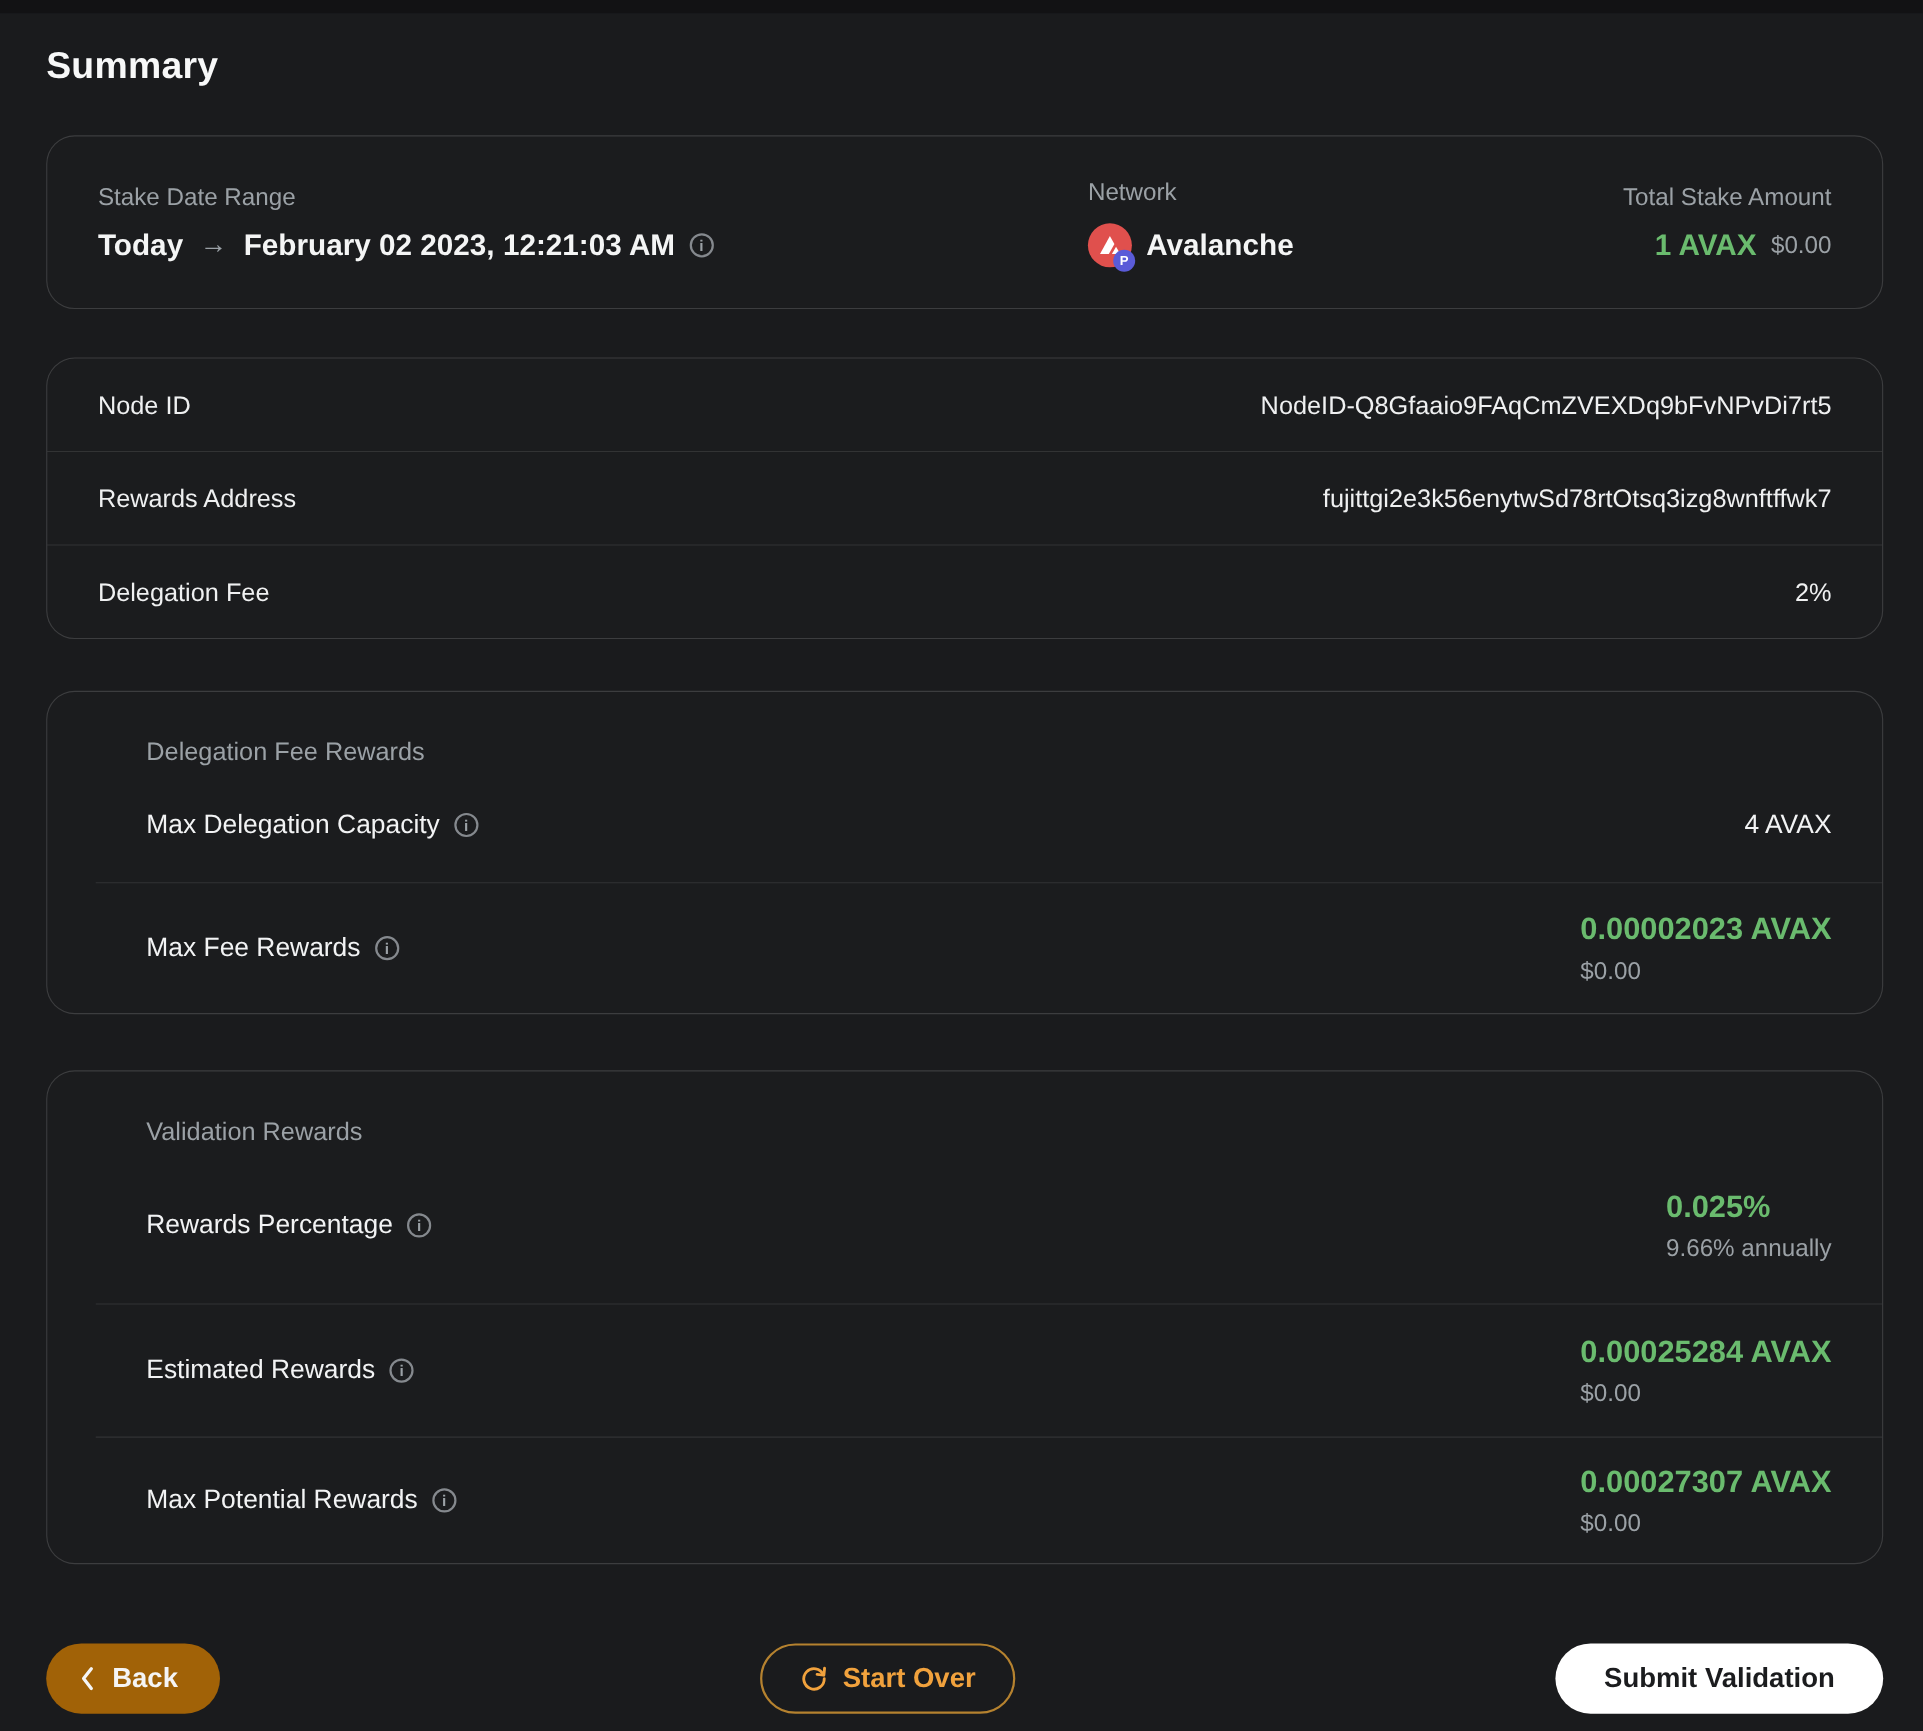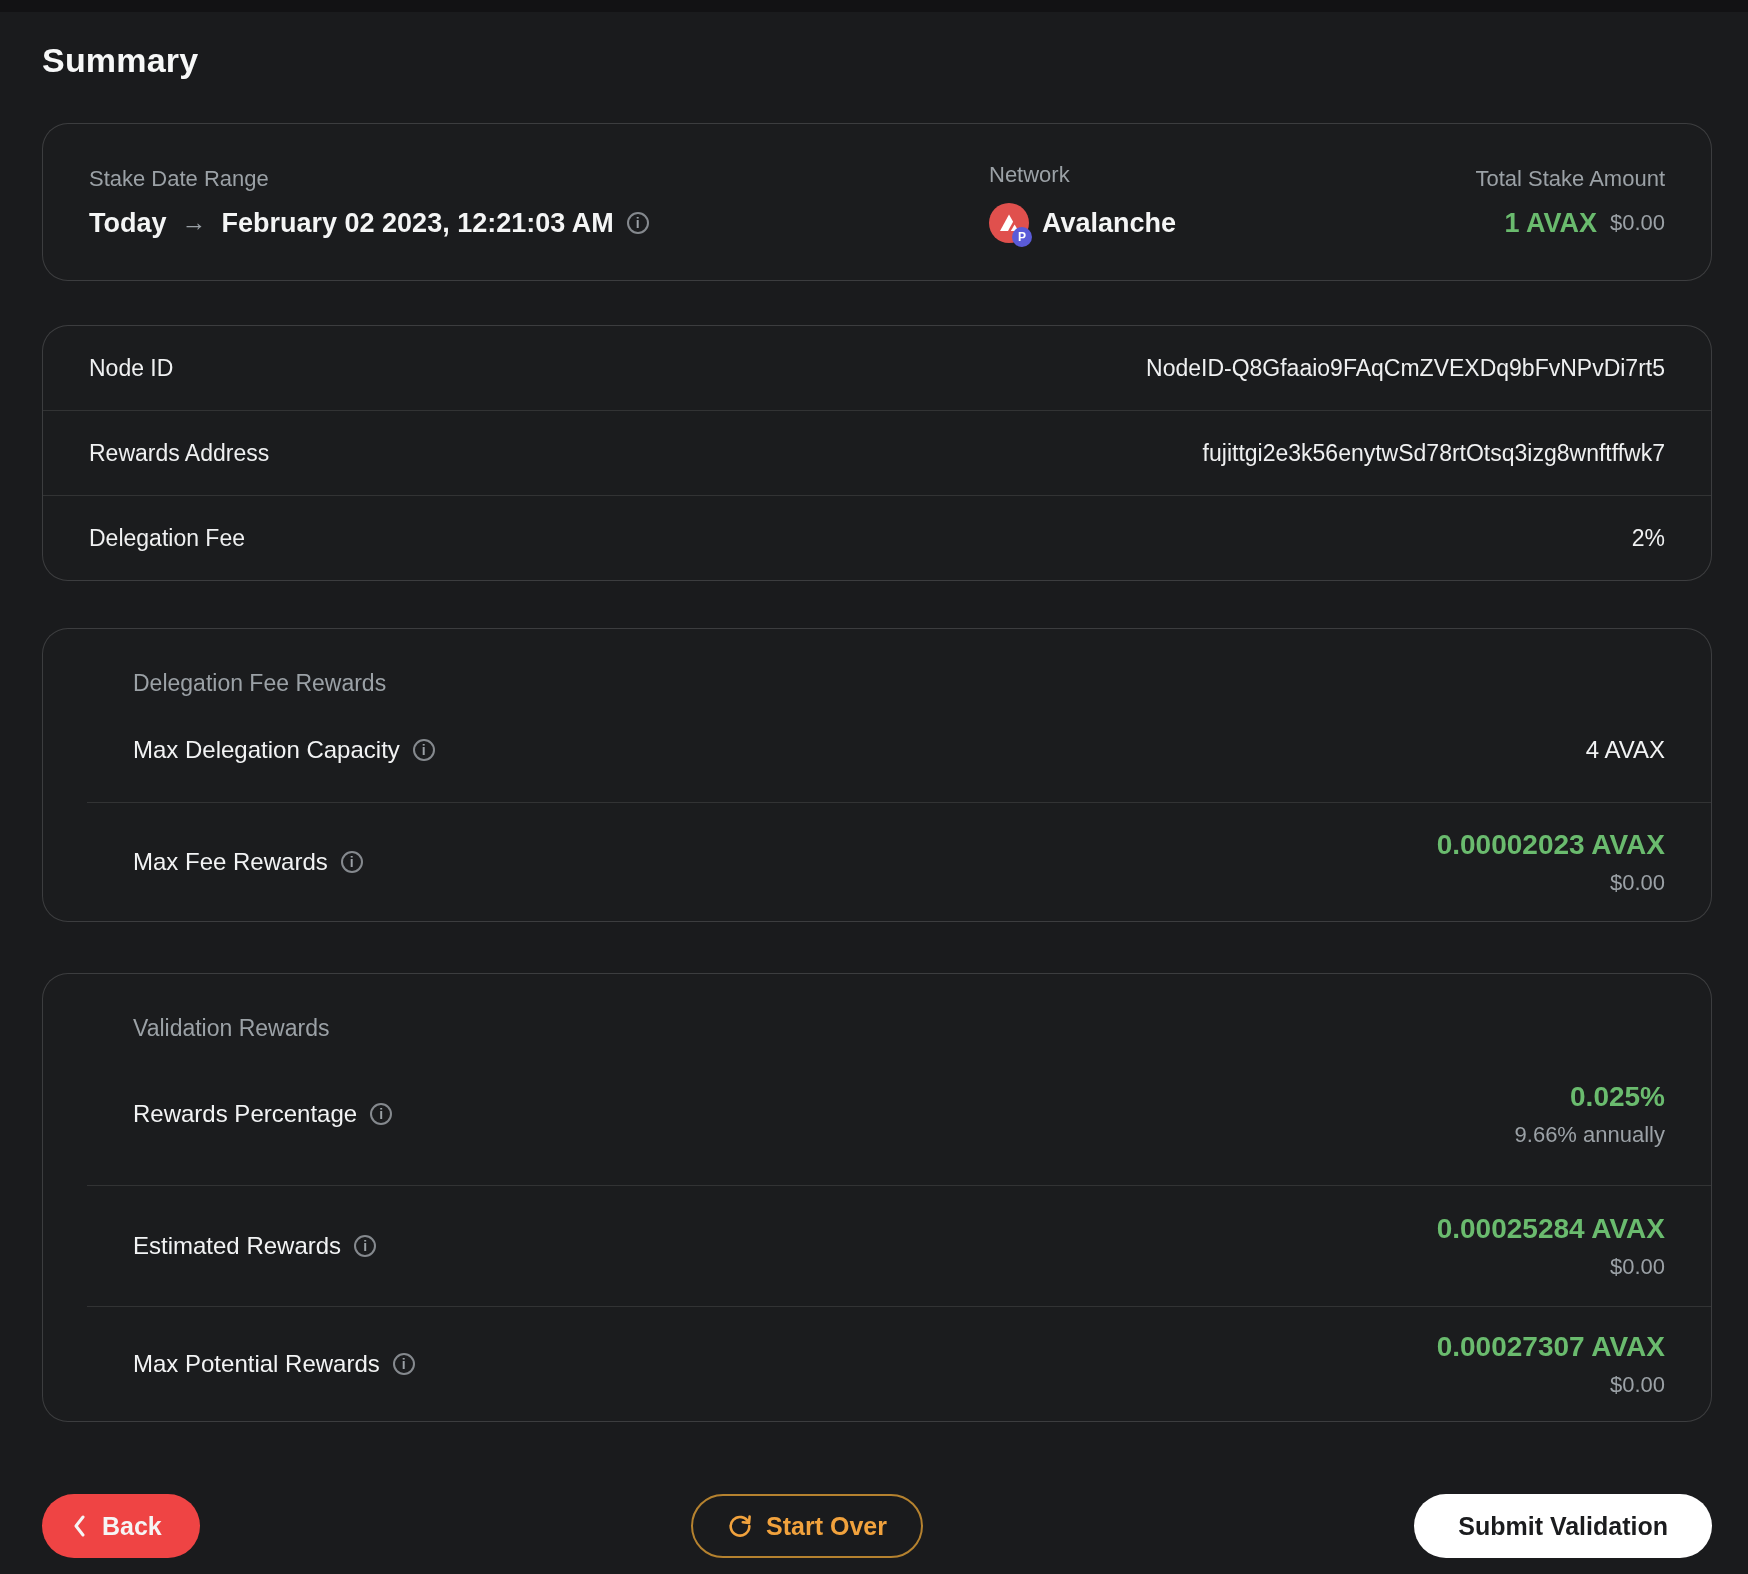--- a/index.html
+++ b/index.html
@@ -74,40 +74,40 @@
     padding:40px 46px 0 46px;
     font-size:23px;line-height:28px;color:#9ba1a6;font-weight:400;
   }
   .sec-row{
     display:flex;align-items:center;justify-content:space-between;
     padding:0 46px;box-sizing:border-box;
   }
   .sec-row.bordered{border-top:1px solid rgba(255,255,255,0.10);}
   .row-label{display:flex;align-items:center;gap:13px;font-size:24px;color:#f2f3f4;font-weight:400;}
   .plain-value{font-size:24px;color:#f2f3f4;}
-  .stack-right{text-align:right;margin-left:10px;}
+  .stack-right{margin-left:10px;}
   .stack-value{font-size:28px;line-height:34px;font-weight:700;}
   .stack-sub{font-size:22px;line-height:26px;color:#9ba1a6;margin-top:8px;font-weight:400;}
   .h105{height:105px;}
   .h119{height:119px;}
   .h143{height:143px;}
   .h121{height:121px;}
   .h115{height:115px;}
   
   .footer-bar{
     margin-top:72px;height:64px;
     display:flex;align-items:center;justify-content:space-between;
   }
   .btn{
     height:64px;border-radius:34px;display:flex;align-items:center;
     box-sizing:border-box;cursor:pointer;border:none;
     font-family:"Liberation Sans","DejaVu Sans",sans-serif;
   }
   .btn-back{
-    background:#ef4444;color:#f5f5f5;
+    background:#a16207;color:#f5f5f5;
     padding:0 38px 0 30px;gap:16px;
     font-size:25px;font-weight:600;
   }
   .btn-startover{
     background:transparent;
     border:2px solid #b5822f;color:#f1a23d;
     padding:0 34px;gap:13px;
     font-size:25px;font-weight:600;
   }
   .btn-submit{

